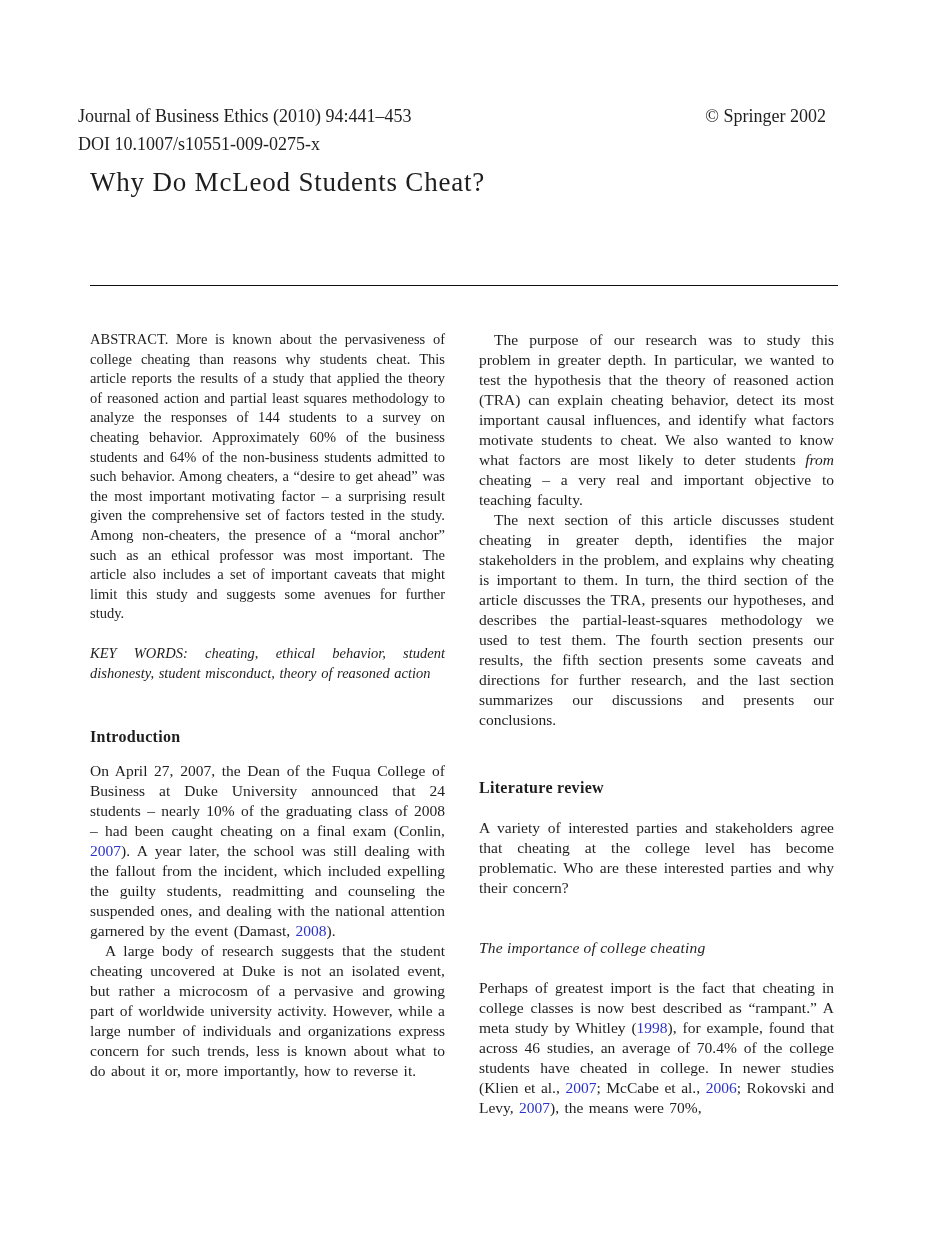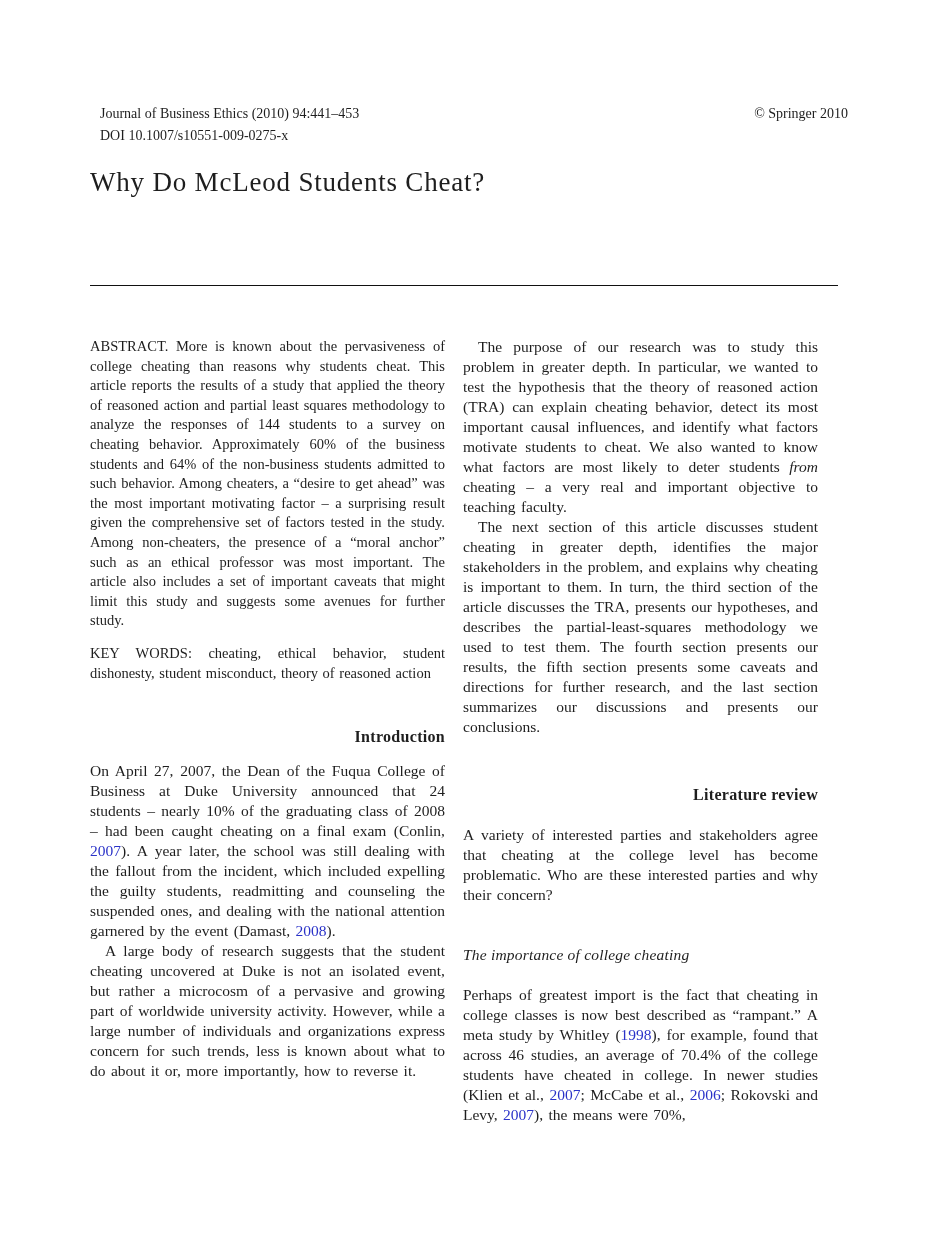--- a/index.html
+++ b/index.html
@@ -5,74 +5,74 @@
   html, body { margin:0; padding:0; background:#ffffff; }
   .page {
     position:relative;
     width:925px; height:1234px;
     background:#ffffff;
     font-family:"Liberation Serif", serif;
     color:#1e1e1e;
     overflow:hidden;
   }
   .meta-row {
-    position:absolute; top:103px; left:100px; width:748px;
+    position:absolute; top:103px; left:78px; width:748px;
     display:flex; justify-content:space-between; align-items:flex-start;
-    font-size:14px; line-height:1.55;
+    font-size:18px; line-height:1.55;
   }
   .title-row {
     position:absolute; top:168px; left:90px; width:748px;
     display:flex; justify-content:space-between; align-items:flex-end;
   }
   .article-title {
     margin:0; font-weight:normal; font-size:27px; letter-spacing:0.8px;
     line-height:1.1;
   }
   .authors {
     font-style:italic; font-size:17.5px; line-height:28px; text-align:right;
     letter-spacing:0.3px;
   }
   .rule {
     position:absolute; top:285px; left:90px; width:748px;
     border:0; border-top:1.5px solid #111; margin:0;
   }
   .columns {
-    position:absolute; top:337px; left:90px; width:748px;
-    display:flex; gap:18px;
+    position:absolute; top:330px; left:90px; width:748px;
+    display:flex; gap:34px;
   }
   .col { width:355px; }
   p { margin:0; text-align:justify; hyphens:none; }
   .abstract, .keywords { font-size:14.5px; line-height:19.6px; word-spacing:1px; }
-  .keywords { margin-top:13px; }
+  .keywords { margin-top:20px;font-style:italic; }
   .body { font-size:15.5px; line-height:20px; word-spacing:1.5px; }
   .indent { text-indent:15px; }
   .sec-heading {
     font-size:16px; font-weight:bold; letter-spacing:0.3px;
-    margin:0; line-height:20px;text-align:right;
+    margin:0; line-height:20px;
   }
   .mt-heading { margin-top:44px; }
   .mt-para { margin-top:14px; }
   .subhead {
     font-style:italic; font-weight:normal; font-size:15.5px;
     margin:40px 0 12px 0; line-height:20px; letter-spacing:0.2px;
   }
   .seg-i { font-style:italic; }
   .seg-cite { cursor:pointer; }
 </style>
 </head>
 <body>
 
 <div class="page">
 
   <header class="meta-row">
     <div class="meta-left">
       <div>Journal of Business Ethics (2010) 94:441–453</div>
       <div>DOI 10.1007/s10551-009-0275-x</div>
     </div>
-    <div class="meta-right">© Springer 2010</div>
+    <div class="meta-right">© Springer 2002</div>
   </header>
 
   <div class="title-row">
     <h1 class="article-title">Why Do McLeod Students Cheat?</h1>
   </div>
 
   <hr class="rule">
 
   <main class="columns">
 

